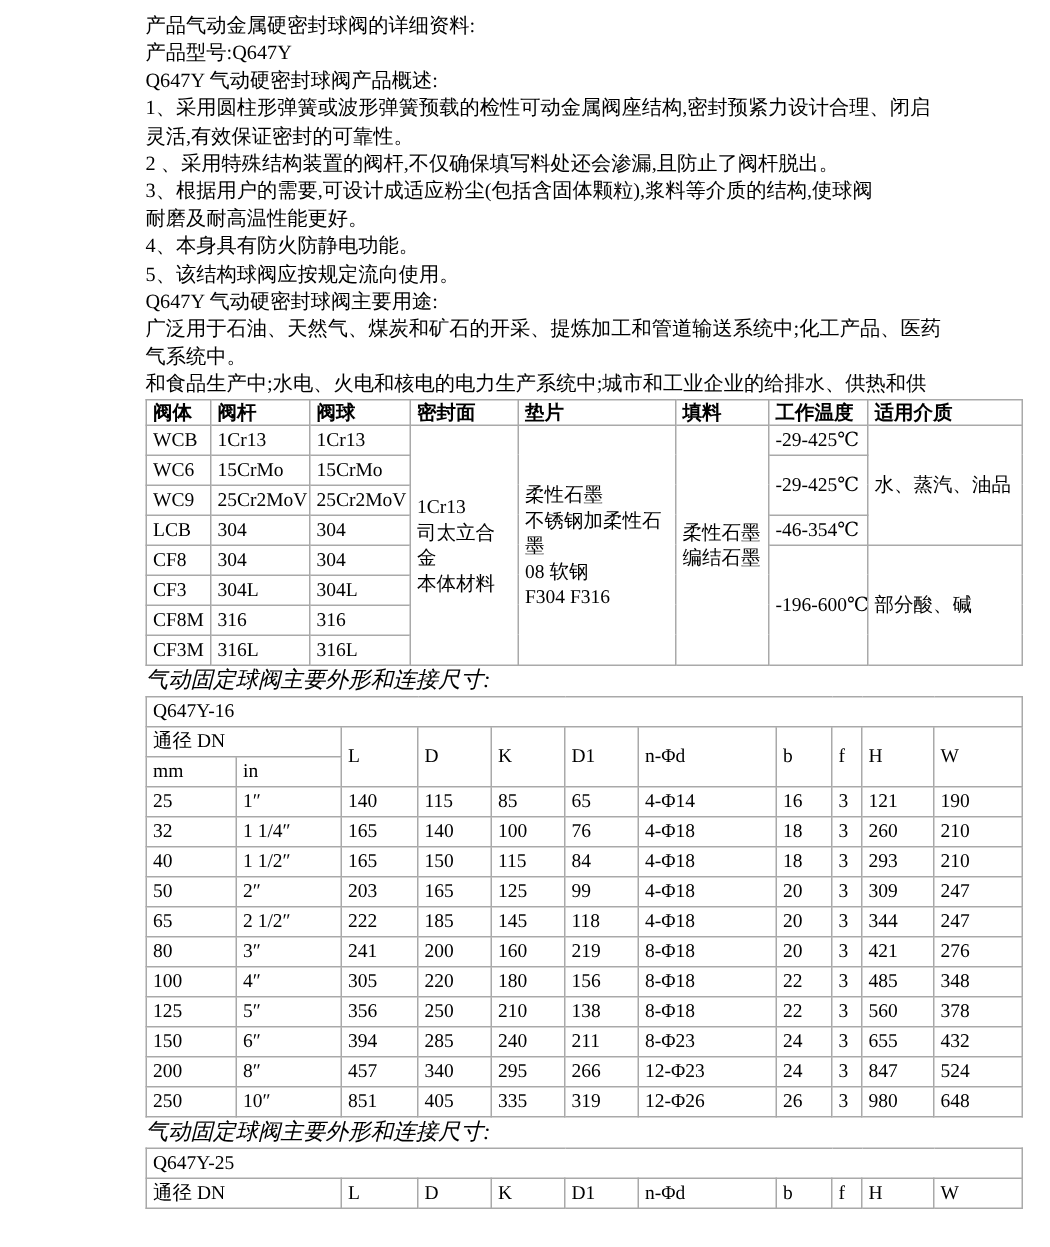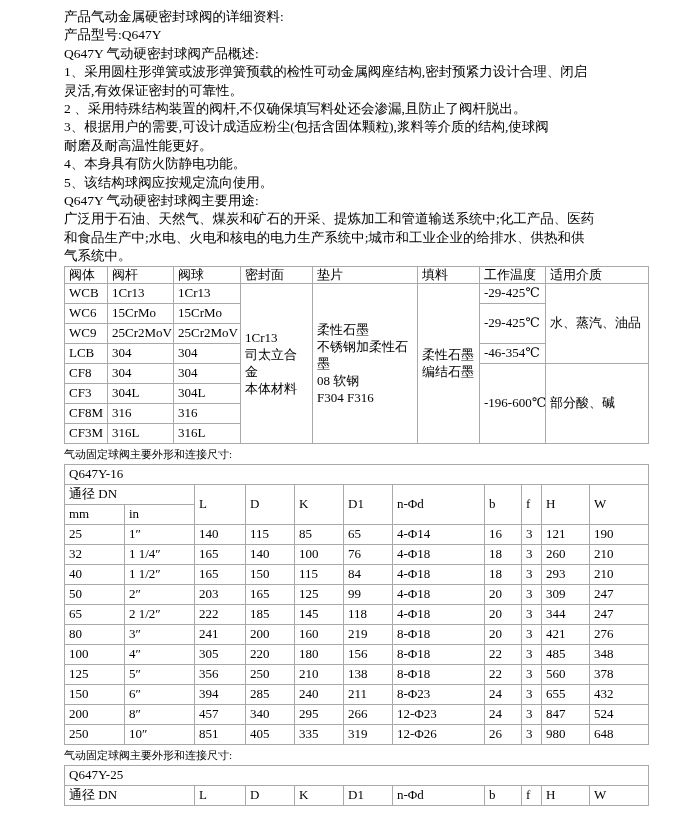--- a/index.html
+++ b/index.html
@@ -1,37 +1,37 @@
 <!DOCTYPE html>
 <html><head>
 <meta charset="utf-8">
 <style>
   html,body{margin:0;padding:0;}
   body{
     width:700px;height:831px;background:#ffffff;color:#000;
     font-family:"Liberation Serif","DejaVu Serif",serif;
     overflow:hidden;
   }
-  .page{padding:8px 19px 0 64px;}
+  .page{padding:8px 19px 0 97px;}
   .intro div{
     font-size:13.5px;line-height:18.4px;white-space:nowrap;
   }
   table{
     border-collapse:collapse;table-layout:fixed;width:584px;
     font-size:13px;
   }
   td,th{
     border:1px solid #a9a9a9;padding:0 4px;vertical-align:middle;
     font-weight:normal;text-align:left;overflow:hidden;white-space:nowrap;
     line-height:16px;
   }
-  .mat th{height:16px;}
+  .mat th{height:16px;font-weight:bold;}
   .mat td{height:19px;margin-left:46px;}
   .pre{white-space:pre-line;line-height:17px;}
-  .caption{font-size:11px;line-height:17px;margin:2px 0 1px 0;white-space:nowrap;}
+  .caption{font-size:15px;line-height:17px;margin:2px 0 1px 0;white-space:nowrap;font-style:italic;}
   .dims th,.dims td{height:19px;}
   .title-row td{height:19px;margin-top:16px;}
 </style>
 </head>
 <body>
 
 <div class="page">
 
   <div class="intro">
       <div>产品气动金属硬密封球阀的详细资料:</div>
@@ -39,22 +39,22 @@
       <div>Q647Y 气动硬密封球阀产品概述:</div>
       <div>1、采用圆柱形弹簧或波形弹簧预载的检性可动金属阀座结构,密封预紧力设计合理、闭启</div>
       <div>灵活,有效保证密封的可靠性。</div>
       <div>2 、采用特殊结构装置的阀杆,不仅确保填写料处还会渗漏,且防止了阀杆脱出。</div>
       <div>3、根据用户的需要,可设计成适应粉尘(包括含固体颗粒),浆料等介质的结构,使球阀</div>
       <div>耐磨及耐高温性能更好。</div>
       <div>4、本身具有防火防静电功能。</div>
       <div>5、该结构球阀应按规定流向使用。</div>
       <div>Q647Y 气动硬密封球阀主要用途:</div>
       <div>广泛用于石油、天然气、煤炭和矿石的开采、提炼加工和管道输送系统中;化工产品、医药</div>
+      <div>气系统中。</div>
       <div>和食品生产中;水电、火电和核电的电力生产系统中;城市和工业企业的给排水、供热和供</div>
-      <div>气系统中。</div>
     </div>
 
   <table class="mat">
     <colgroup>
       <col style="width:43px">
         <col style="width:66px">
         <col style="width:67px">
       <col style="width:72px">
         <col style="width:105px">
         <col style="width:62px">

